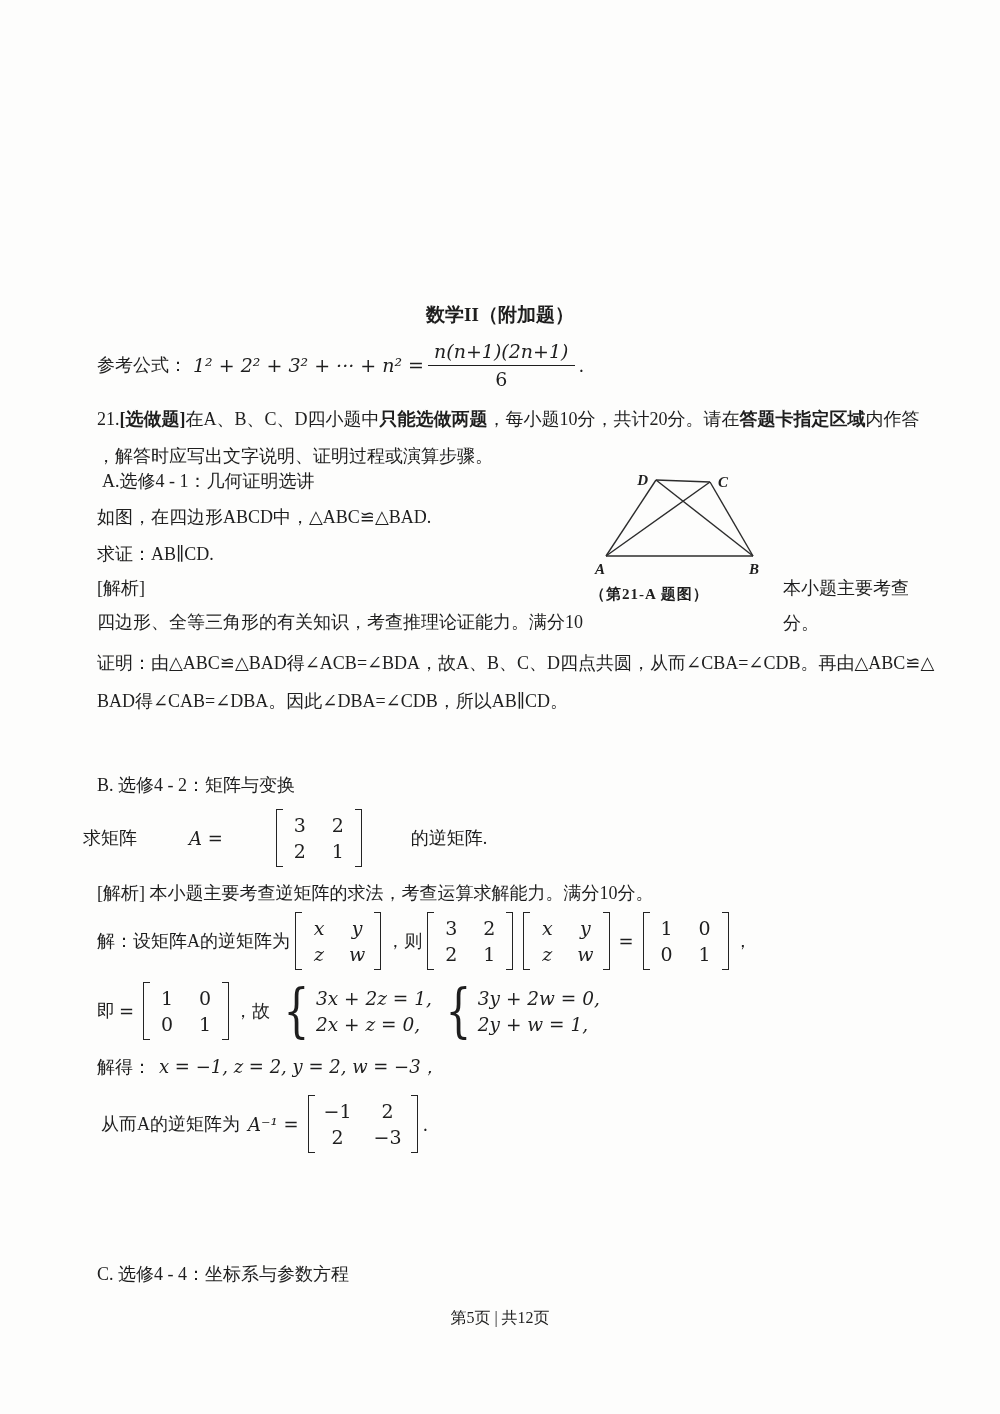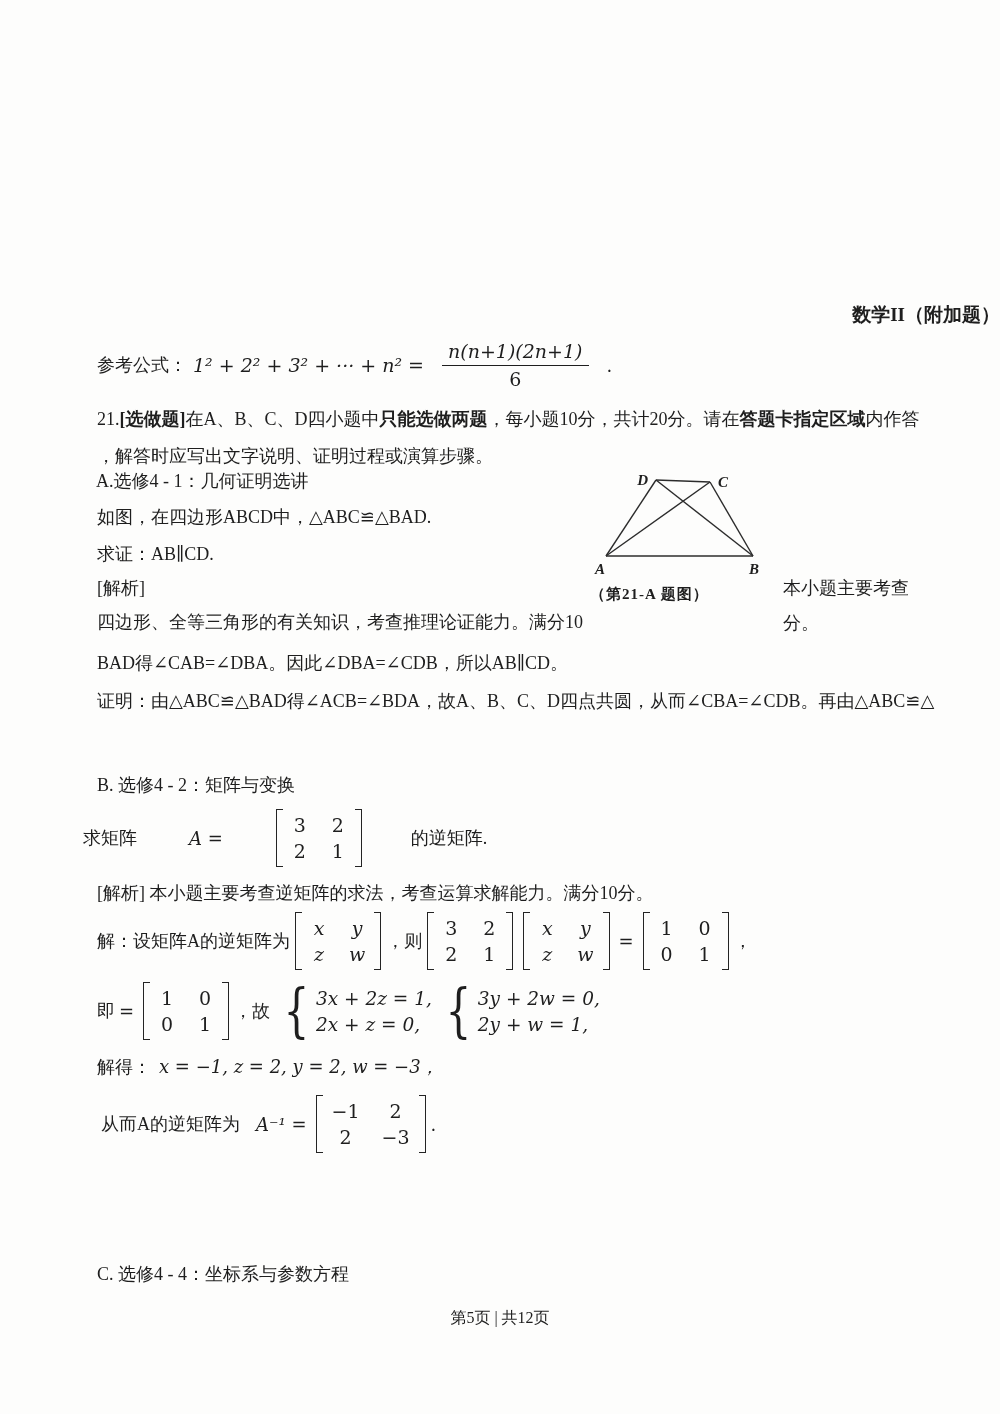--- a/index.html
+++ b/index.html
@@ -16,26 +16,26 @@
     margin: 0 auto;
   }
   .abs { position: absolute; }
   .row { display: flex; align-items: center; white-space: nowrap; }
   .nowrap { white-space: nowrap; }
   .b { font-weight: bold; }
   .math { font-family: "DejaVu Serif", "DejaVu Sans", serif; }
   .it { font-style: italic; }
   .title {
     left: 0; width: 100%;
-    text-align: right;
+    text-align: center;
     font-weight: bold;
     font-size: 19px;
   }
   
-  .frac { display: inline-flex; flex-direction: column; align-items: center; margin: 0 18px; font-size: 19px; }
+  .frac { display: inline-flex; flex-direction: column; align-items: center; margin: 0 4px; font-size: 19px; }
   .frac .fnum { padding: 0 6px 3px; border-bottom: 1.6px solid #1e1e1e; }
   .frac .fden { padding-top: 2px; }
   
   .matrix { display: inline-flex; align-items: stretch; margin: 0 5px; }
   .mb { width: 7px; }
   .mbl { border: 1.7px solid #242424; border-right: 0; }
   .mbr { border: 1.7px solid #242424; border-left: 0; }
   .mgrid {
     display: grid; grid-template-columns: auto auto;
     column-gap: 22px; row-gap: 4px;
@@ -77,21 +77,21 @@
     <span class="math">.</span>
   </div>
 
   <div class="abs" style="left:97px; top:401px; line-height:37px;">
     <div class="nowrap">
       <span>21.</span><span class="b">[选做题]</span><span>在A、B、C、D四小题中</span><span class="b">只能选做两题</span><span>，每小题10分，共计20分。请在</span><span class="b">答题卡指定区域</span><span>内作答</span>
     </div>
     <div class="nowrap">，解答时应写出文字说明、证明过程或演算步骤。</div>
   </div>
 
-  <div class="abs nowrap" style="left:96px; top:469px;text-align:center;">A.选修4 - 1：几何证明选讲</div>
+  <div class="abs nowrap" style="left:102px; top:469px;text-align:center;">A.选修4 - 1：几何证明选讲</div>
   <div class="abs nowrap" style="left:97px; top:505px;">如图，在四边形ABCD中，△ABC≌△BAD.</div>
   <div class="abs nowrap" style="left:97px; top:542px;">求证：AB∥CD.</div>
   <div class="abs nowrap" style="left:97px; top:576px;">[解析]</div>
   <div class="abs nowrap" style="left:97px; top:610px;">四边形、全等三角形的有关知识，考查推理论证能力。满分10</div>
   <div class="abs nowrap" style="left:783px; top:576px;">本小题主要考查</div>
   <div class="abs nowrap" style="left:783px; top:611px;">分。</div>
 
   <div class="abs fig" style="left:590px; top:462px;">
     <svg width="180" height="118" viewBox="0 0 180 118">
       <line x1="16" y1="94" x2="163" y2="94"></line>
@@ -102,22 +102,22 @@
       <line x1="66" y1="18" x2="163" y2="94"></line>
       <text x="58" y="23" text-anchor="end">D</text>
       <text x="128" y="25" text-anchor="start">C</text>
       <text x="10" y="112" text-anchor="middle">A</text>
       <text x="164" y="112" text-anchor="middle">B</text>
     </svg>
     <div class="fig-caption">（第21-A 题图）</div>
   </div>
 
   <div class="abs" style="left:97px; top:644px; line-height:38px;">
+    <div class="nowrap">证明：由△ABC≌△BAD得∠ACB=∠BDA，故A、B、C、D四点共圆，从而∠CBA=∠CDB。再由△ABC≌△</div>
     <div class="nowrap">BAD得∠CAB=∠DBA。因此∠DBA=∠CDB，所以AB∥CD。</div>
-    <div class="nowrap">证明：由△ABC≌△BAD得∠ACB=∠BDA，故A、B、C、D四点共圆，从而∠CBA=∠CDB。再由△ABC≌△</div>
   </div>
 
   <div class="abs nowrap" style="left:97px; top:773px;">B. 选修4 - 2：矩阵与变换</div>
 
   <div class="abs row" style="left:83px; top:806px; height:64px;gap:44px;">
     <span>求矩阵</span>
     <span class="math it" style="margin:0 4px 0 8px;">A =</span>
     <span class="matrix">
       <span class="mb mbl"></span>
       <span class="mgrid math">
@@ -210,21 +210,21 @@
     </span>
   </div>
 
   <div class="abs row" style="left:97px; top:1055px;">
     <span>解得：</span>
     <span class="math it" style="margin-left:8px;">x = −1, z = 2, y = 2, w = −3，</span>
   </div>
 
   <div class="abs row" style="left:101px; top:1092px; height:64px;">
     <span>从而A的逆矩阵为</span>
-    <span class="math it" style="margin:0 4px 0 16px;">A⁻¹ =</span>
+    <span class="math it" style="margin:0 4px 0 8px;">A⁻¹ =</span>
     <span class="matrix">
       <span class="mb mbl"></span>
       <span class="mgrid math">
         <span>−1</span>
           <span>2</span>
         <span>2</span>
           <span>−3</span>
       </span>
       <span class="mb mbr"></span>
     </span>

